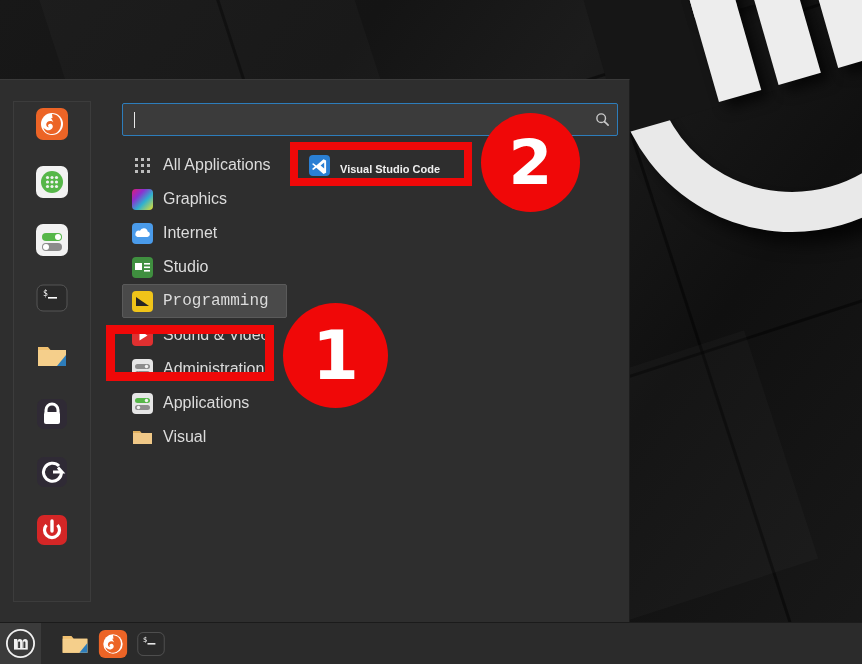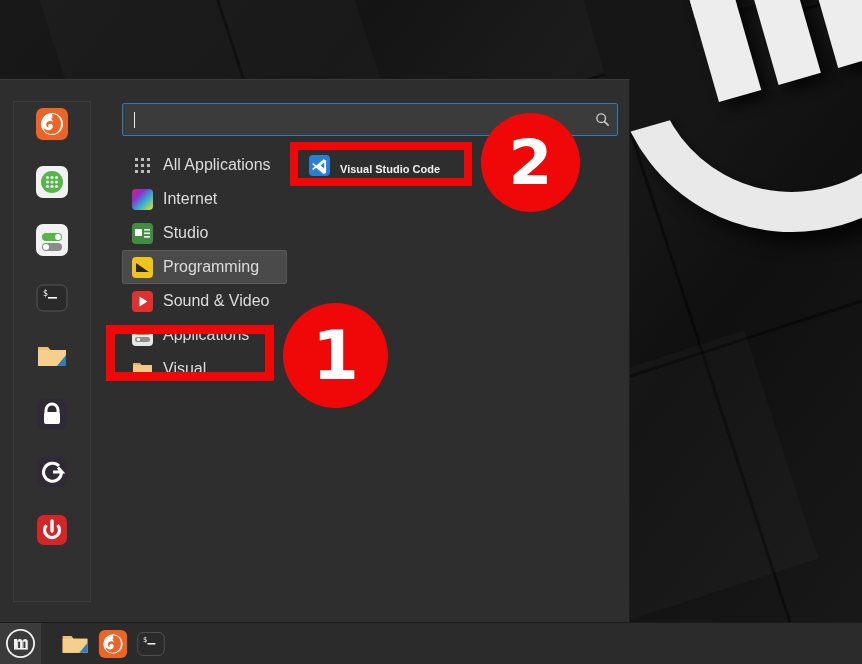--- a/index.html
+++ b/index.html
@@ -133,20 +133,21 @@
     position:relative;
     height:34px;
     display:flex; align-items:center;
     padding-left:9px;
     border:1px solid transparent;
     border-radius:2px;
   }
   .cat-row.selected {
     background:#4a4a4a;
     border:1px solid #5a5a5a;
+    font-family:Liberation Mono, monospace;
   }
   .cat-icon {
     width:21px; height:21px;
     margin-right:10px;
     flex:0 0 21px;
   }
   .cat-label {
     font-size:16px;
     color:#dcdcdc;
     white-space:nowrap;
@@ -345,23 +346,30 @@
         <defs>
           <linearGradient id="gA" x1="0" y1="0" x2="1" y2="1">
             <stop offset="0%" stop-color="#e01b7a"></stop>
               <stop offset="30%" stop-color="#8d2fd0"></stop>
             <stop offset="60%" stop-color="#2fb0d0"></stop>
               <stop offset="100%" stop-color="#e8e02a"></stop>
           </linearGradient>
         </defs>
         <rect x="0" y="0" width="21" height="21" rx="4" fill="url(#gA)"></rect>
       </svg>
+      <span class="cat-label">Graphics</span>
+    </div>
+
+    <div class="cat-row">
+      <svg class="cat-icon" viewBox="0 0 21 21">
+        <rect x="0" y="0" width="21" height="21" rx="4" fill="#4a9bea"></rect>
+        <path d="M5.5 14h10a2.8 2.8 0 00.2-5.5A4 4 0 008 7.8 3 3 0 005.5 14z" fill="#fff"></path>
+      </svg>
       <span class="cat-label">Internet</span>
     </div>
-
 
     <div class="cat-row">
       <svg class="cat-icon" viewBox="0 0 21 21">
         <rect x="0" y="0" width="21" height="21" rx="4" fill="#3f8f3f"></rect>
         <rect x="3" y="6" width="7" height="7" fill="#fff"></rect>
         <g fill="#fff">
             <rect x="12" y="6" width="6" height="1.6"></rect>
             <rect x="12" y="9.5" width="6" height="1.6"></rect>
             <rect x="12" y="13" width="6" height="1.6"></rect>
           </g>
@@ -378,20 +386,30 @@
     </div>
 
     <div class="cat-row">
       <svg class="cat-icon" viewBox="0 0 21 21">
         <rect x="0" y="0" width="21" height="21" rx="4" fill="#e03030"></rect>
         <path d="M7.5 5.5l8 5-8 5z" fill="#fff"></path>
       </svg>
       <span class="cat-label">Sound &amp; Video</span>
     </div>
 
+    <div class="cat-row">
+      <svg class="cat-icon" viewBox="0 0 21 21">
+        <rect x="0" y="0" width="21" height="21" rx="4" fill="#e6e6e6"></rect>
+        <rect x="3" y="5" width="15" height="5" rx="2.5" fill="#8d8d8d"></rect>
+        <circle cx="14.5" cy="7.5" r="1.7" fill="#f2f2f2"></circle>
+        <rect x="3" y="12" width="15" height="5" rx="2.5" fill="#8d8d8d"></rect>
+        <circle cx="6.5" cy="14.5" r="1.7" fill="#f2f2f2"></circle>
+      </svg>
+      <span class="cat-label">Administration</span>
+    </div>
 
     <div class="cat-row">
       <svg class="cat-icon" viewBox="0 0 21 21">
         <rect x="0" y="0" width="21" height="21" rx="4" fill="#e6e6e6"></rect>
         <rect x="3" y="5" width="15" height="5" rx="2.5" fill="#56b749"></rect>
         <circle cx="14.5" cy="7.5" r="1.7" fill="#f2f2f2"></circle>
         <rect x="3" y="12" width="15" height="5" rx="2.5" fill="#8d8d8d"></rect>
         <circle cx="6.5" cy="14.5" r="1.7" fill="#f2f2f2"></circle>
       </svg>
       <span class="cat-label">Applications</span>

